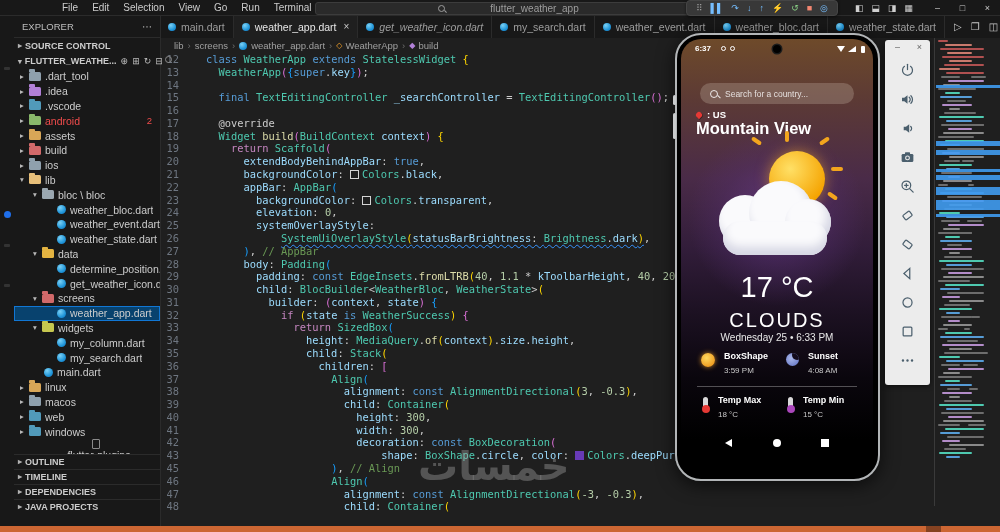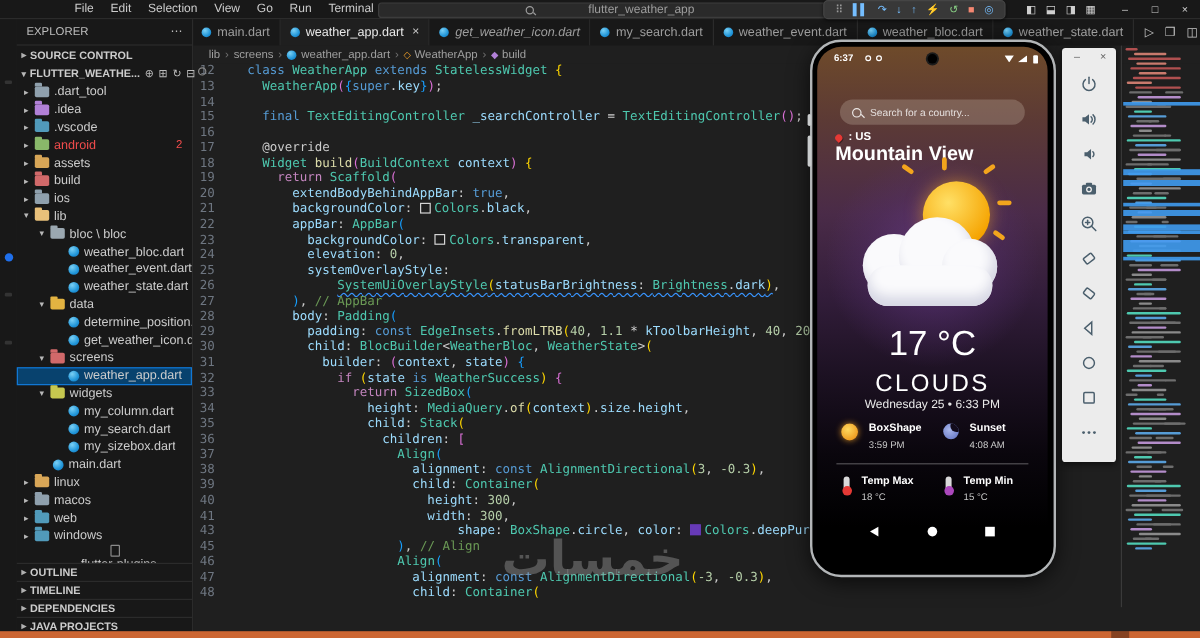--- a/index.html
+++ b/index.html
@@ -304,24 +304,20 @@
           <span class="lbl">widgets</span>
         </div>
         <div class="trow" style="padding-left: 43px;">
           <span class="darticon"></span>
           <span class="lbl">my_column.dart</span>
         </div>
         <div class="trow" style="padding-left: 43px;">
           <span class="darticon"></span>
           <span class="lbl">my_search.dart</span>
         </div>
-        <div class="trow" style="padding-left: 43px;">
-          <span class="darticon"></span>
-          <span class="lbl">my_sizebox.dart</span>
-        </div>
         <div class="trow" style="padding-left: 30px;">
           <span class="darticon"></span>
           <span class="lbl">main.dart</span>
         </div>
         <div class="trow" style="padding-left: 6px;">
           <span class="chev">▸</span>
           <span class="fold" style="background: rgb(216, 166, 87);"></span>
           <span class="lbl">linux</span>
         </div>
         <div class="trow" style="padding-left: 6px;">
@@ -441,20 +437,21 @@
         <div class="cl"><span class="gut"><span>32</span></span><span class="ct"><span class="">            </span><span class="ctl">if </span><span class="b1">(</span><span class="pr">state </span><span class="kw">is </span><span class="cls">WeatherSuccess</span><span class="b1">)</span><span class=""> </span><span class="b2">{</span></span></div>
         <div class="cl"><span class="gut"><span>33</span></span><span class="ct"><span class="">              </span><span class="ctl">return </span><span class="cls">SizedBox</span><span class="b3">(</span></span></div>
         <div class="cl"><span class="gut"><span>34</span></span><span class="ct"><span class="">                </span><span class="pr">height</span><span class="">: </span><span class="cls">MediaQuery</span><span class="">.</span><span class="fn">of</span><span class="b1">(</span><span class="pr">context</span><span class="b1">)</span><span class="">.</span><span class="pr">size</span><span class="">.</span><span class="pr">height</span><span class="">,</span></span></div>
         <div class="cl"><span class="gut"><span>35</span></span><span class="ct"><span class="">                </span><span class="pr">child</span><span class="">: </span><span class="cls">Stack</span><span class="b1">(</span></span></div>
         <div class="cl"><span class="gut"><span>36</span></span><span class="ct"><span class="">                  </span><span class="pr">children</span><span class="">: </span><span class="b2">[</span></span></div>
         <div class="cl"><span class="gut"><span>37</span></span><span class="ct"><span class="">                    </span><span class="cls">Align</span><span class="b3">(</span></span></div>
         <div class="cl"><span class="gut"><span>38</span></span><span class="ct"><span class="">                      </span><span class="pr">alignment</span><span class="">: </span><span class="kw">const </span><span class="cls">AlignmentDirectional</span><span class="b1">(</span><span class="num">3</span><span class="">, </span><span class="num">-0.3</span><span class="b1">)</span><span class="">,</span></span></div>
         <div class="cl"><span class="gut"><span>39</span></span><span class="ct"><span class="">                      </span><span class="pr">child</span><span class="">: </span><span class="cls">Container</span><span class="b1">(</span></span></div>
         <div class="cl"><span class="gut"><span>40</span></span><span class="ct"><span class="">                        </span><span class="pr">height</span><span class="">: </span><span class="num">300</span><span class="">,</span></span></div>
         <div class="cl"><span class="gut"><span>41</span></span><span class="ct"><span class="">                        </span><span class="pr">width</span><span class="">: </span><span class="num">300</span><span class="">,</span></span></div>
+        <div class="cl"><span class="gut"><span>42</span></span><span class="ct"><span class="">                        </span><span class="pr">decoration</span><span class="">: </span><span class="kw">const </span><span class="cls">BoxDecoration</span><span class="b2">(</span></span></div>
         <div class="cl"><span class="gut"><span>43</span></span><span class="ct"><span class="">                            </span><span class="pr">shape</span><span class="">: </span><span class="cls">BoxShape</span><span class="">.</span><span class="pr">circle</span><span class="">, </span><span class="pr">color</span><span class="">: </span><span class="cboxp"></span><span class="cls">Colors</span><span class="">.</span><span class="pr">deepPurple</span><span class="b2">)</span><span class="">, </span><span class="cmt">// BoxDecoration</span></span></div>
         <div class="cl"><span class="gut"><span>45</span></span><span class="ct"><span class="">                    </span><span class="b3">)</span><span class="">, </span><span class="cmt">// Align</span></span></div>
         <div class="cl"><span class="gut"><span>46</span></span><span class="ct"><span class="">                    </span><span class="cls">Align</span><span class="b3">(</span></span></div>
         <div class="cl"><span class="gut"><span>47</span></span><span class="ct"><span class="">                      </span><span class="pr">alignment</span><span class="">: </span><span class="kw">const </span><span class="cls">AlignmentDirectional</span><span class="b1">(</span><span class="num">-3</span><span class="">, </span><span class="num">-0.3</span><span class="b1">)</span><span class="">,</span></span></div>
         <div class="cl"><span class="gut"><span>48</span></span><span class="ct"><span class="">                      </span><span class="pr">child</span><span class="">: </span><span class="cls">Container</span><span class="b1">(</span></span></div>
       </div>
     <div class="watermark">خمسات</div>
   </div>
 
   <div class="mmdivider"></div>

